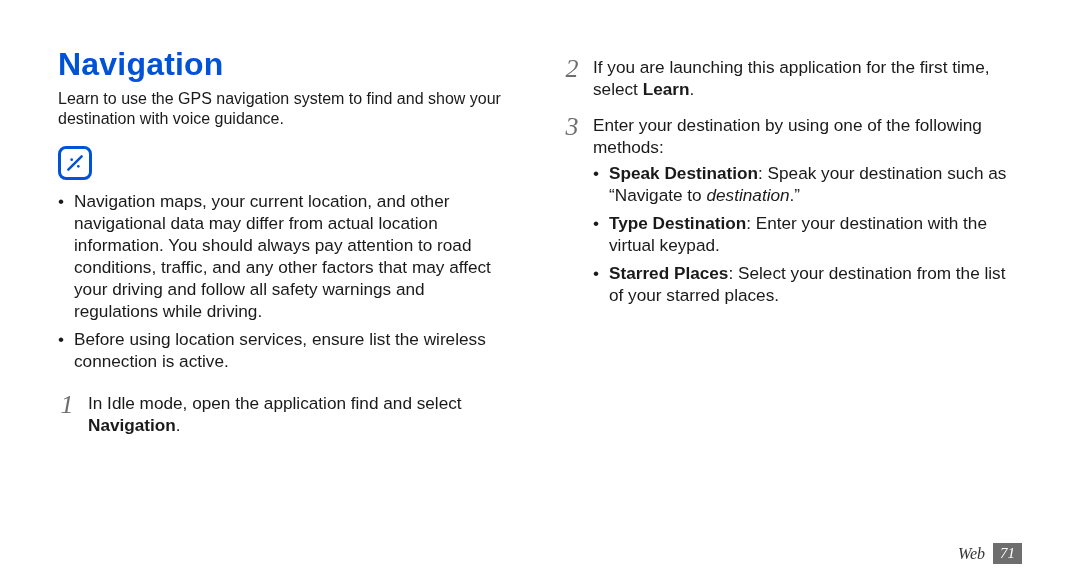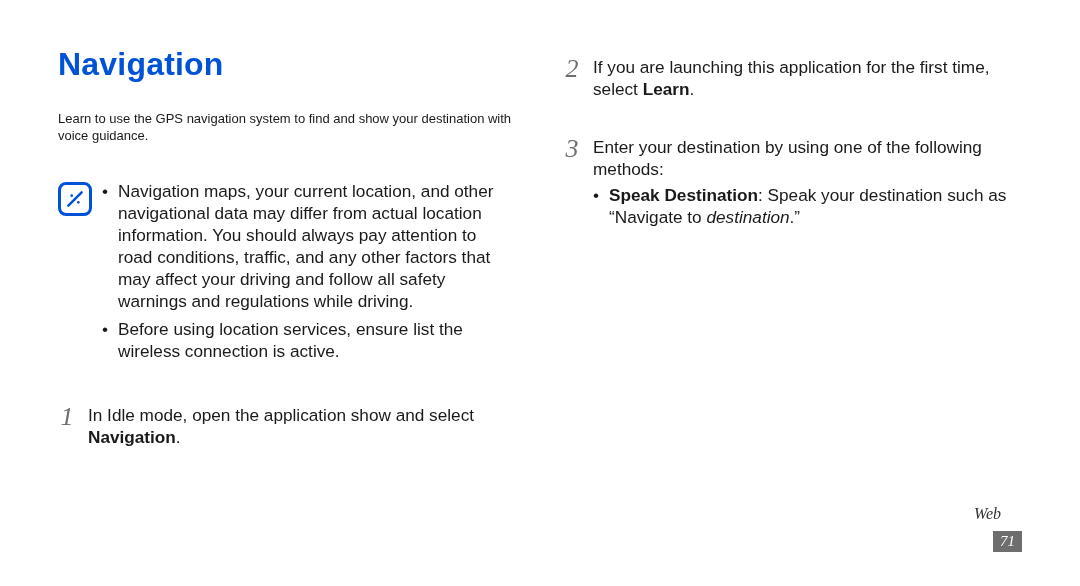--- a/index.html
+++ b/index.html
@@ -9,38 +9,38 @@
     width: 1080px;
     height: 586px;
     padding: 46px 58px 40px 58px;
     display: flex;
     gap: 50px;
   }
   .col {
     width: 455px;
     display: flex;
     flex-direction: column;
-    gap: 22px;
   }
   .section-title {
     color: #0052d6;
     font-weight: 700;
     font-size: 32px;
     margin-bottom: 6px;
     letter-spacing: 0.2px;
   }
   .intro {
-    font-size: 13px;
+    font-size: 16px;
     line-height: 1.28;
     margin-bottom: 10px;
   }
   .note-block {
     display: flex;
     gap: 10px;
     margin-top: 4px;
+    flex-direction: column;
   }
   .note-icon {
     width: 34px;
     height: 34px;
     flex: 0 0 34px;
     border: 3px solid #0052d6;
     border-radius: 8px;
     display: flex;
     align-items: center;
     justify-content: center;
@@ -95,40 +95,38 @@
   }
   .sub-bullets li::before {
     content: "•";
     position: absolute;
     left: 0;
     top: 0;
   }
   .footer {
     position: absolute;
     right: 58px;
-    bottom: 34px;
+    bottom: 22px;
     display: flex;
     align-items: center;
     gap: 8px;
-    flex-direction: column;
   }
   .footer-section {
     font-style: italic;
     font-family: Georgia, serif;
     font-size: 16px;
     color: #333;
   }
   .footer-page {
     background: #6e6e6e;
     color: #fff;
     font-size: 15px;
     padding: 2px 7px;
     font-style: italic;
     font-family: Georgia, serif;
-    margin-left: 40px;
   }
 </style>
 </head>
 <body>
 
 <div class="page">
 
   <div class="col col1">
     <h1 class="section-title">Navigation</h1>
     <p class="intro">Learn to use the GPS navigation system to find and show your destination with voice guidance.</p>
@@ -143,21 +141,21 @@
       </div>
       <ul class="bullet-list">
         <li>Navigation maps, your current location, and other navigational data may differ from actual location information. You should always pay attention to road conditions, traffic, and any other factors that may affect your driving and follow all safety warnings and regulations while driving.</li>
         <li>Before using location services, ensure list the wireless connection is active.</li>
       </ul>
     </div>
 
     <div class="step">
       <div class="step-num">1</div>
       <div class="step-body">
-        <span>In Idle mode, open the application show and select </span><span class="bold">Navigation</span><span>.</span>
+        <span>In Idle mode, open the application find and select </span><span class="bold">Navigation</span><span>.</span>
       </div>
     </div>
   </div>
 
   <div class="col col2">
 
     <div class="step">
       <div class="step-num">2</div>
       <div class="step-body">
         <span>If you are launching this application for the first time, select </span><span class="bold">Learn</span><span>.</span>
@@ -165,20 +163,26 @@
     </div>
 
     <div class="step">
       <div class="step-num">3</div>
       <div class="step-body">
         <span>Enter your destination by using one of the following methods:</span>
         <ul class="sub-bullets">
           <li>
             <span class="bold">Speak Destination</span><span>: Speak your destination such as “Navigate to </span><span class="ital">destination</span><span>.”</span>
           </li>
+          <li>
+            <span class="bold">Type Destination</span><span>: Enter your destination with the virtual keypad.</span>
+          </li>
+          <li>
+            <span class="bold">Starred Places</span><span>: Select your destination from the list of your starred places.</span>
+          </li>
         </ul>
       </div>
     </div>
   </div>
 
   <div class="footer">
     <span class="footer-section">Web</span>
     <span class="footer-page">71</span>
   </div>
 

